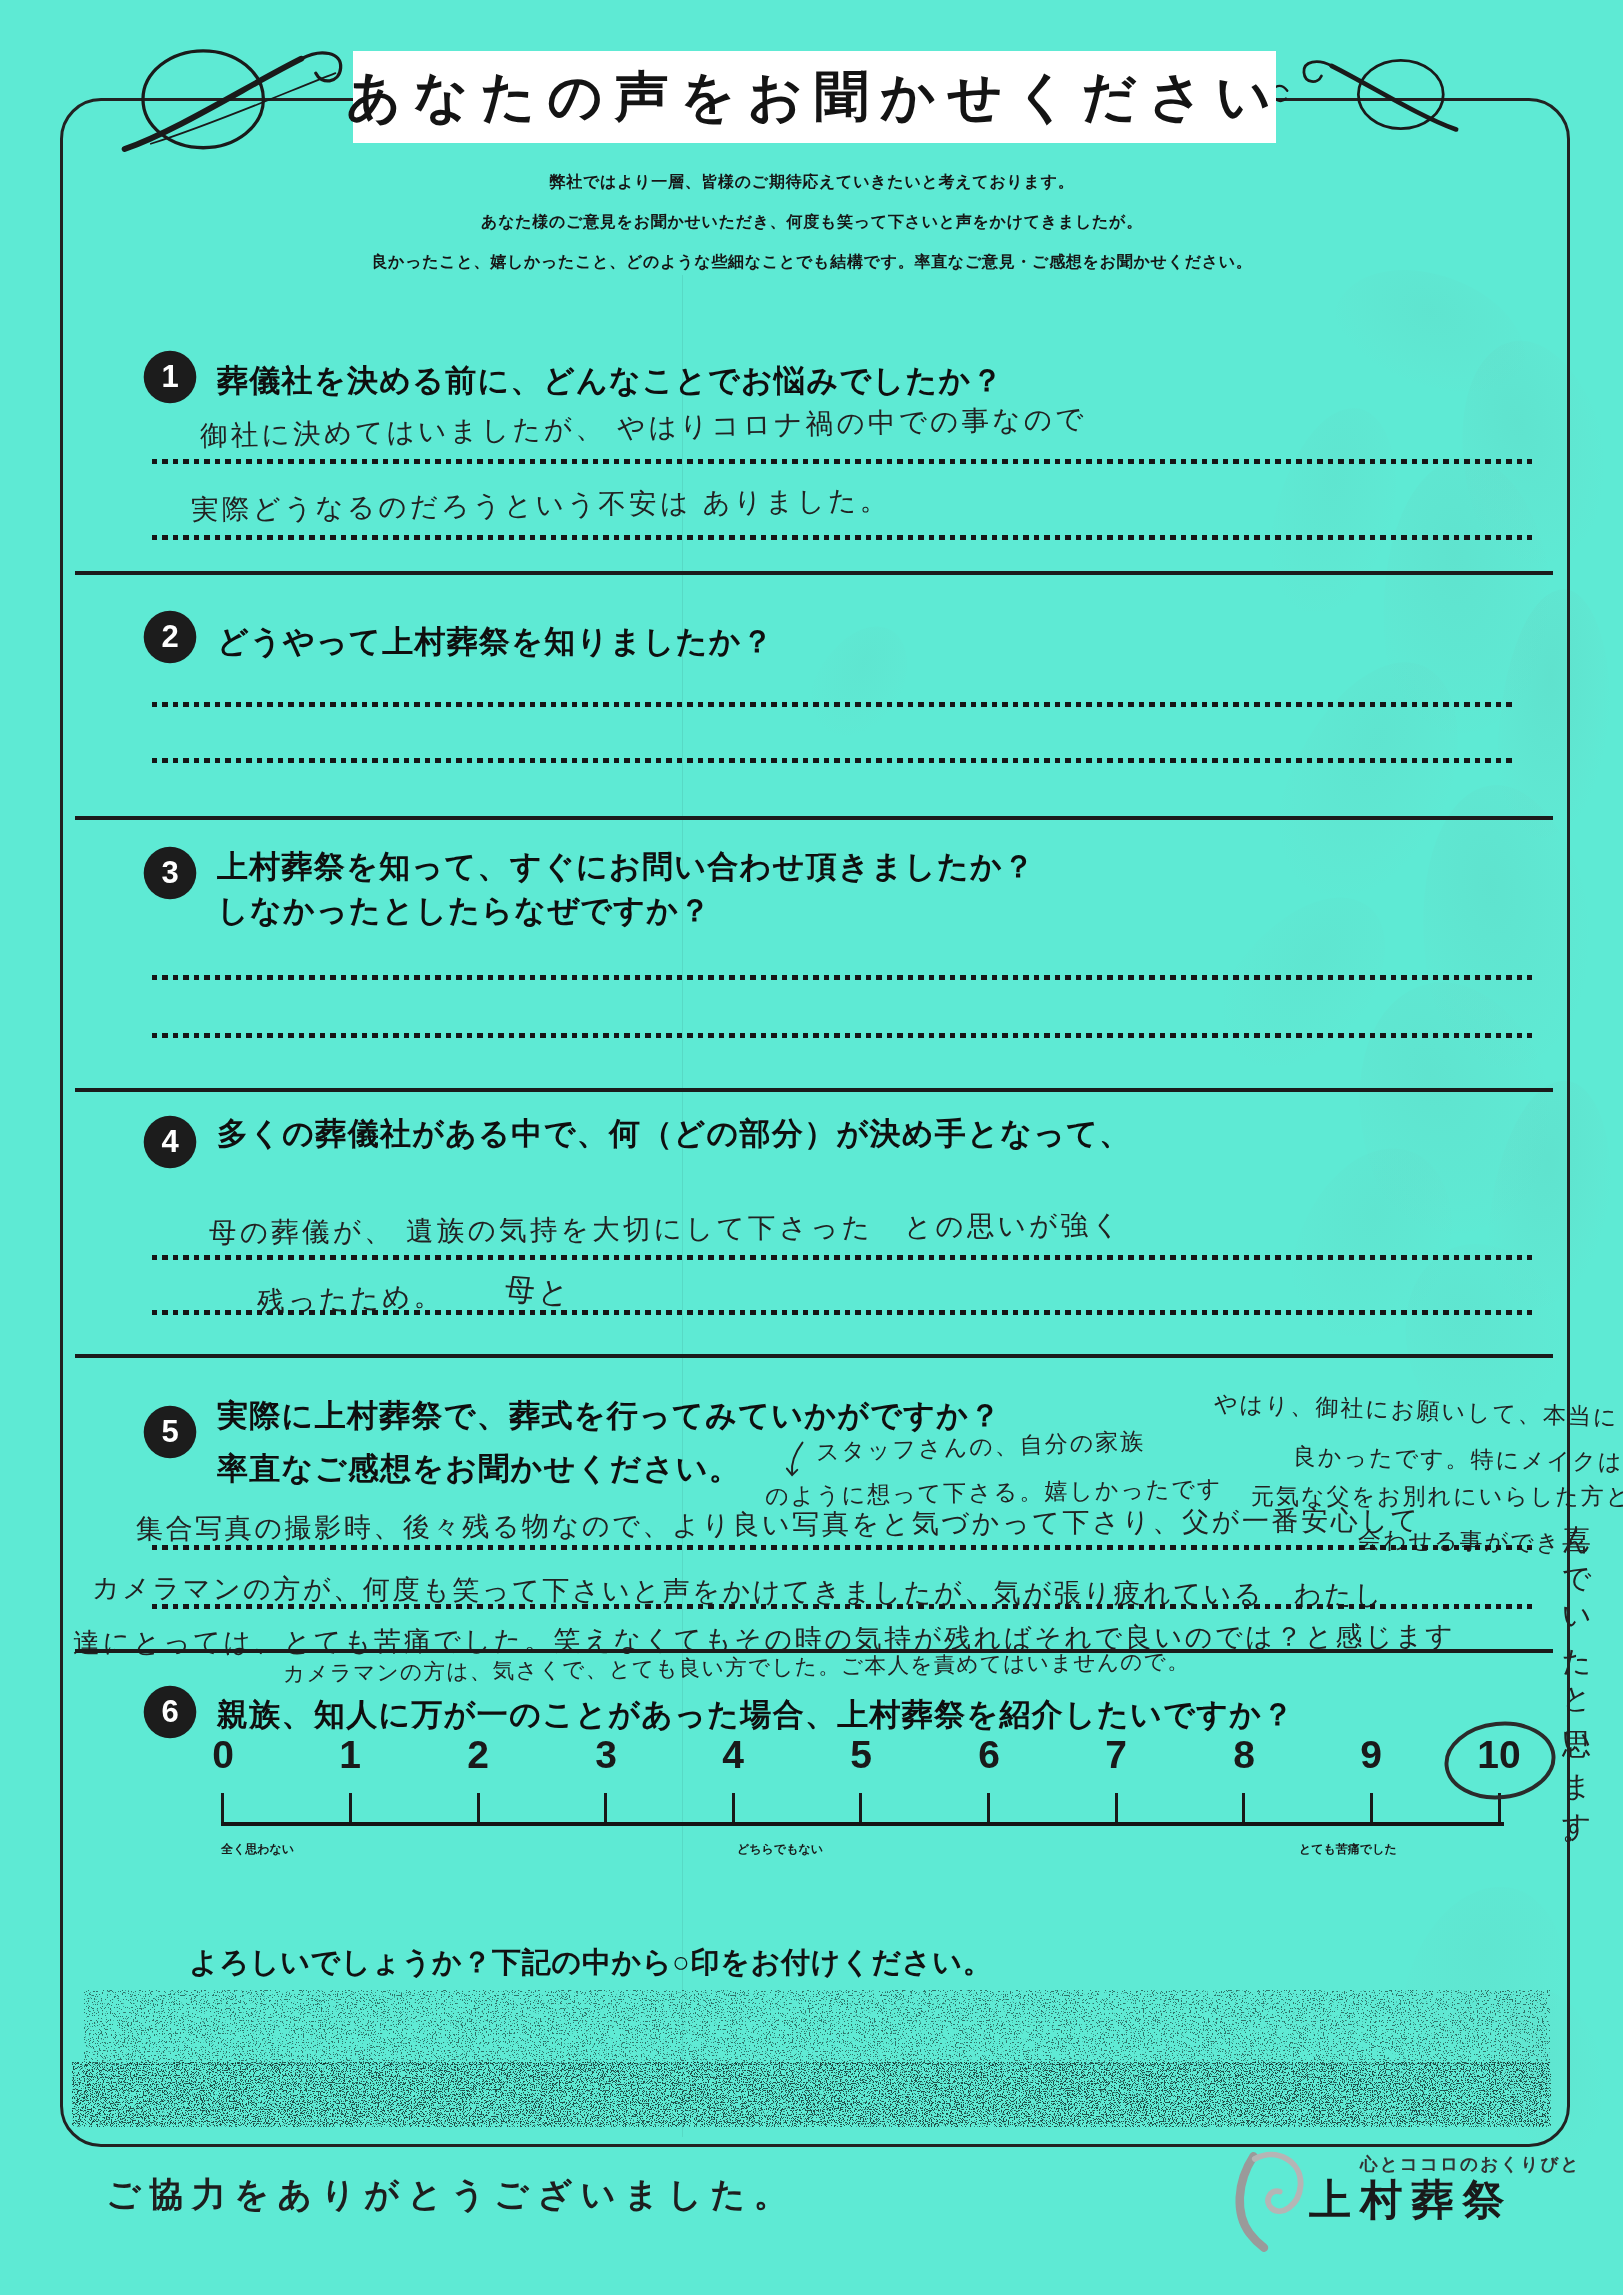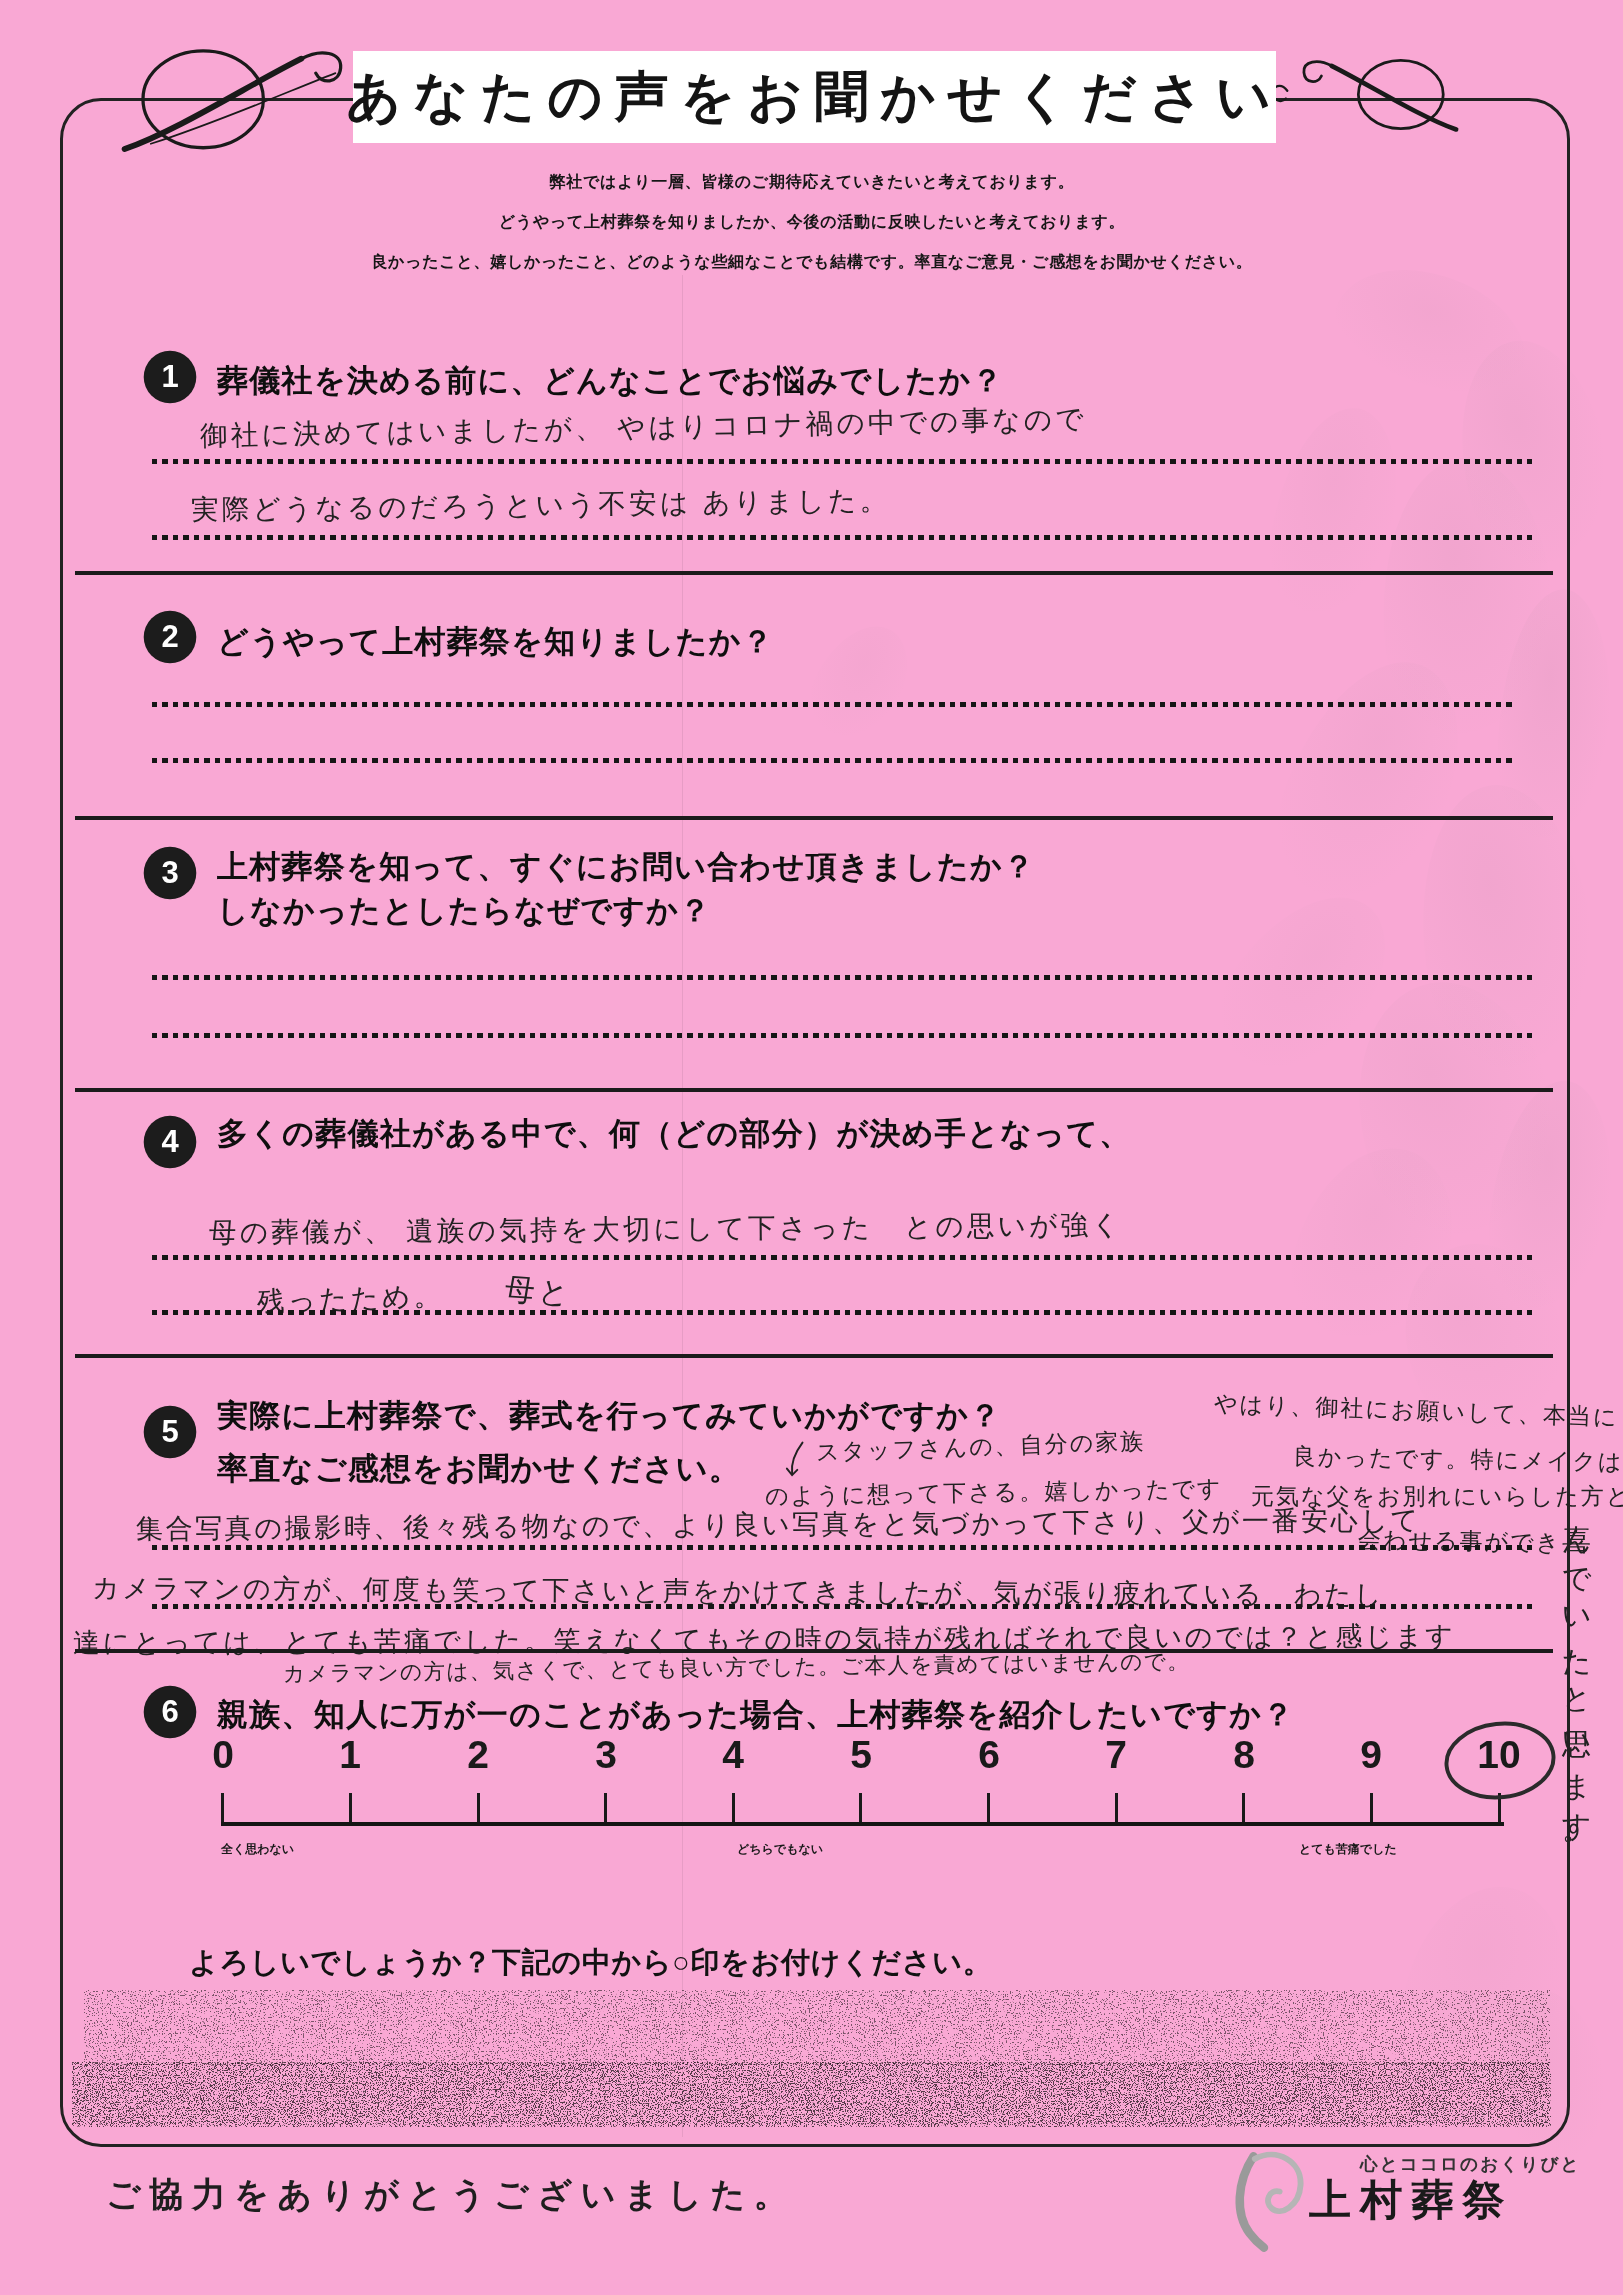--- a/index.html
+++ b/index.html
@@ -1,17 +1,17 @@
 <!DOCTYPE html>
 <html style="font-size:10.5px"><head>
 <meta charset="utf-8">
 <style>
   html,body{margin:0;padding:0;background:#ffffff;}
   body{font-family:"Liberation Sans","DejaVu Sans",sans-serif;}
-  .sheet{position:relative;width:1623px;height:2295px;background:#f9a8d4;overflow:hidden;}
+  .sheet{position:relative;width:1623px;height:2295px;background:#5eead4;overflow:hidden;}
 
   
   .form-border{position:absolute;left:60px;top:98px;width:1504px;height:2043px;
     border:3.9px solid #222;border-radius:41px;background:transparent;}
 
   
   .title-wrap{position:absolute;left:353px;top:51px;width:923px;height:92px;
     background:#fff;display:flex;align-items:center;justify-content:center;}
   .title-text{font-size:54px;font-weight:800;color:#141414;letter-spacing:11.8px;white-space:nowrap;}
 
@@ -94,21 +94,21 @@
     <path d="M300 30 C330 14 362 20 360 44 C358 68 330 70 322 52" stroke-width="6"></path>
     <path d="M396 84 c14 -18 32 -10 31 6 c-1 15 -18 22 -28 11" stroke-width="5"></path>
   </svg>
 
   <div class="title-wrap">
     <span class="title-text">あなたの声をお聞かせください</span>
   </div>
 
   <div class="intro">
     <div>弊社ではより一層、皆様のご期待応えていきたいと考えております。</div>
-    <div>どうやって上村葬祭を知りましたか、今後の活動に反映したいと考えております。</div>
+    <div>あなた様のご意見をお聞かせいただき、何度も笑って下さいと声をかけてきましたが。</div>
     <div>良かったこと、嬉しかったこと、どのような些細なことでも結構です。率直なご意見・ご感想をお聞かせください。</div>
   </div>
 
   <div class="q-badge" style="left:145px;top:352px">1</div>
   <div class="q-text" style="left:217px;top:360px">葬儀社を決める前に、どんなことでお悩みでしたか？</div>
   <div class="hw" style="left:200px;top:418px;transform:rotate(-1.1deg)">御社に決めてはいましたが、 やはりコロナ禍の中での事なので</div>
   <div class="dotline" style="left:152px;top:459px;width:1380px"></div>
   <div class="hw" style="left:191px;top:492px;transform:rotate(-0.8deg)">実際どうなるのだろうという不安は ありました。</div>
   <div class="dotline" style="left:152px;top:535px;width:1380px"></div>
 

